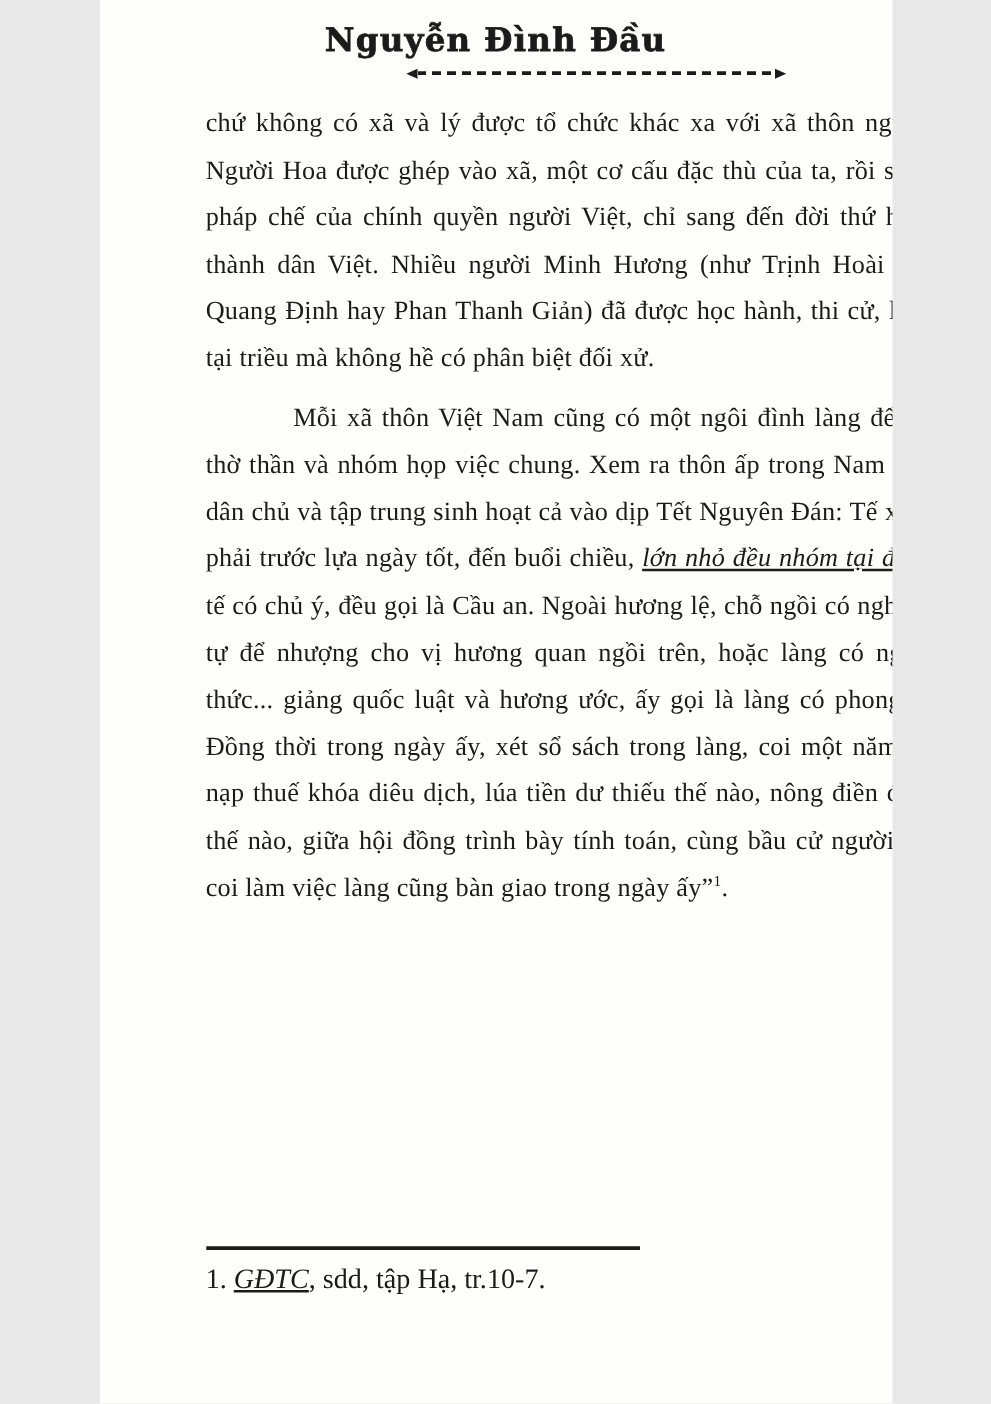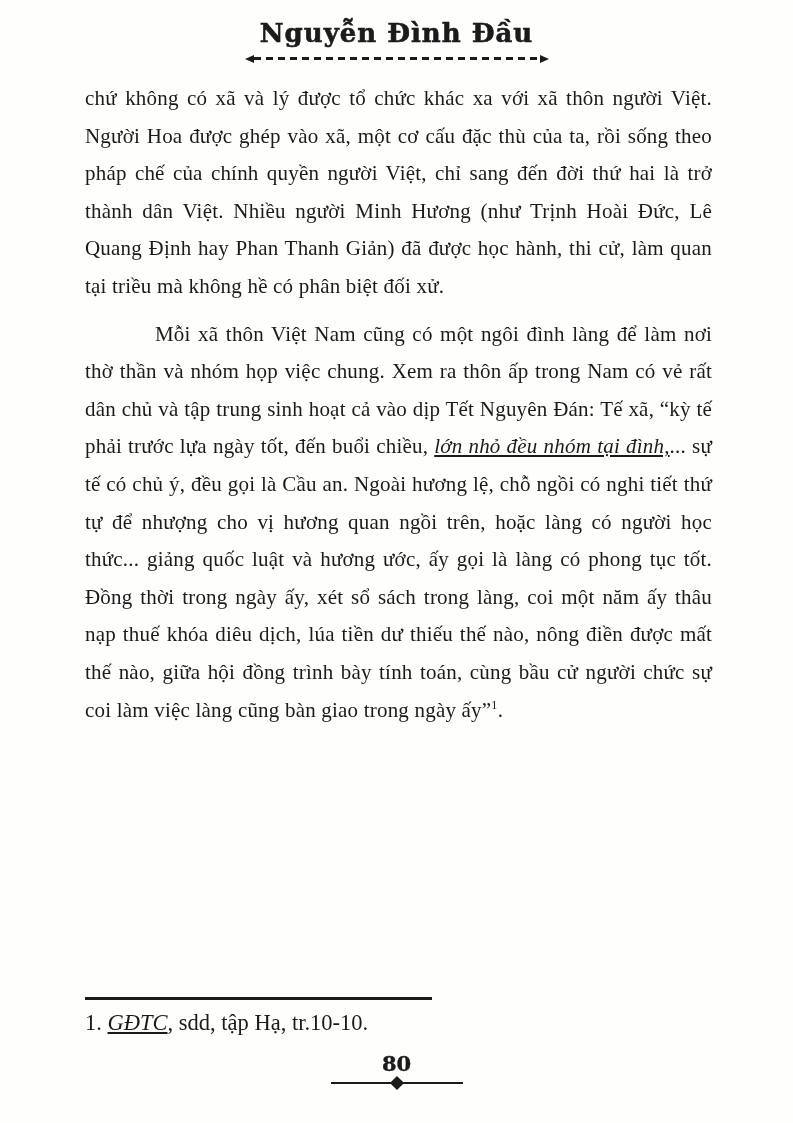--- a/index.html
+++ b/index.html
@@ -2,21 +2,21 @@
 <html lang="vi"><head>
 <meta charset="utf-8">
 <style>
   html, body {
     margin: 0;
     padding: 0;
     background: #e8e8e8;
   }
   .page {
     position: relative;
-    width: 793px;
+    width: 634px;
     height: 1123px;
     margin: 0 auto;
     background: #fefefd;
     color: #1b1b1b;
     font-family: "Liberation Serif", "DejaVu Serif", serif;
     overflow: hidden;
   }
 
   
   .page-header {
@@ -154,23 +154,17 @@
     <span class="arr arr-right"></span>
   </div>
 
   <main class="body-text">
     <p class="para"><span>chứ không có xã và lý được tổ chức khác xa với xã thôn người Việt. Người Hoa được ghép vào xã, một cơ cấu đặc thù của ta, rồi sống theo pháp chế của chính quyền người Việt, chỉ sang đến đời thứ hai là trở thành dân Việt. Nhiều người Minh Hương (như Trịnh Hoài Đức, Lê Quang Định hay Phan Thanh Giản) đã được học hành, thi cử, làm quan tại triều mà không hề có phân biệt đối xử.</span></p>
     <p class="para indent"><span>Mỗi xã thôn Việt Nam cũng có một ngôi đình làng để làm nơi thờ thần và nhóm họp việc chung. Xem ra thôn ấp trong Nam có vẻ rất dân chủ và tập trung sinh hoạt cả vào dịp Tết Nguyên Đán: Tế xã, “kỳ tế phải trước lựa ngày tốt, đến buổi chiều, </span><span class="seg-italic">lớn nhỏ đều nhóm tại đình,</span><span>... sự tế có chủ ý, đều gọi là Cầu an. Ngoài hương lệ, chỗ ngồi có nghi tiết thứ tự để nhượng cho vị hương quan ngồi trên, hoặc làng có người học thức... giảng quốc luật và hương ước, ấy gọi là làng có phong tục tốt. Đồng thời trong ngày ấy, xét sổ sách trong làng, coi một năm ấy thâu nạp thuế khóa diêu dịch, lúa tiền dư thiếu thế nào, nông điền được mất thế nào, giữa hội đồng trình bày tính toán, cùng bầu cử người chức sự coi làm việc làng cũng bàn giao trong ngày ấy”</span><sup>1</sup><span>.</span></p>
   </main>
 
   <div class="footnote">
     <div class="footnote-rule"></div>
-    <p class="footnote-text"><span>1. </span><span class="seg-italic">GĐTC</span><span>, sdd, tập Hạ, tr.10-10.</span></p>
+    <p class="footnote-text"><span>1. </span><span class="seg-italic">GĐTC</span><span>, sdd, tập Hạ, tr.10-7.</span></p>
   </div>
 
-  <footer class="page-footer">
-    <div class="page-number">80</div>
-    <div class="ornament-line">
-      <span class="ornament-icon"></span>
-    </div>
-  </footer>
 
 </div>
 
 </body></html>

